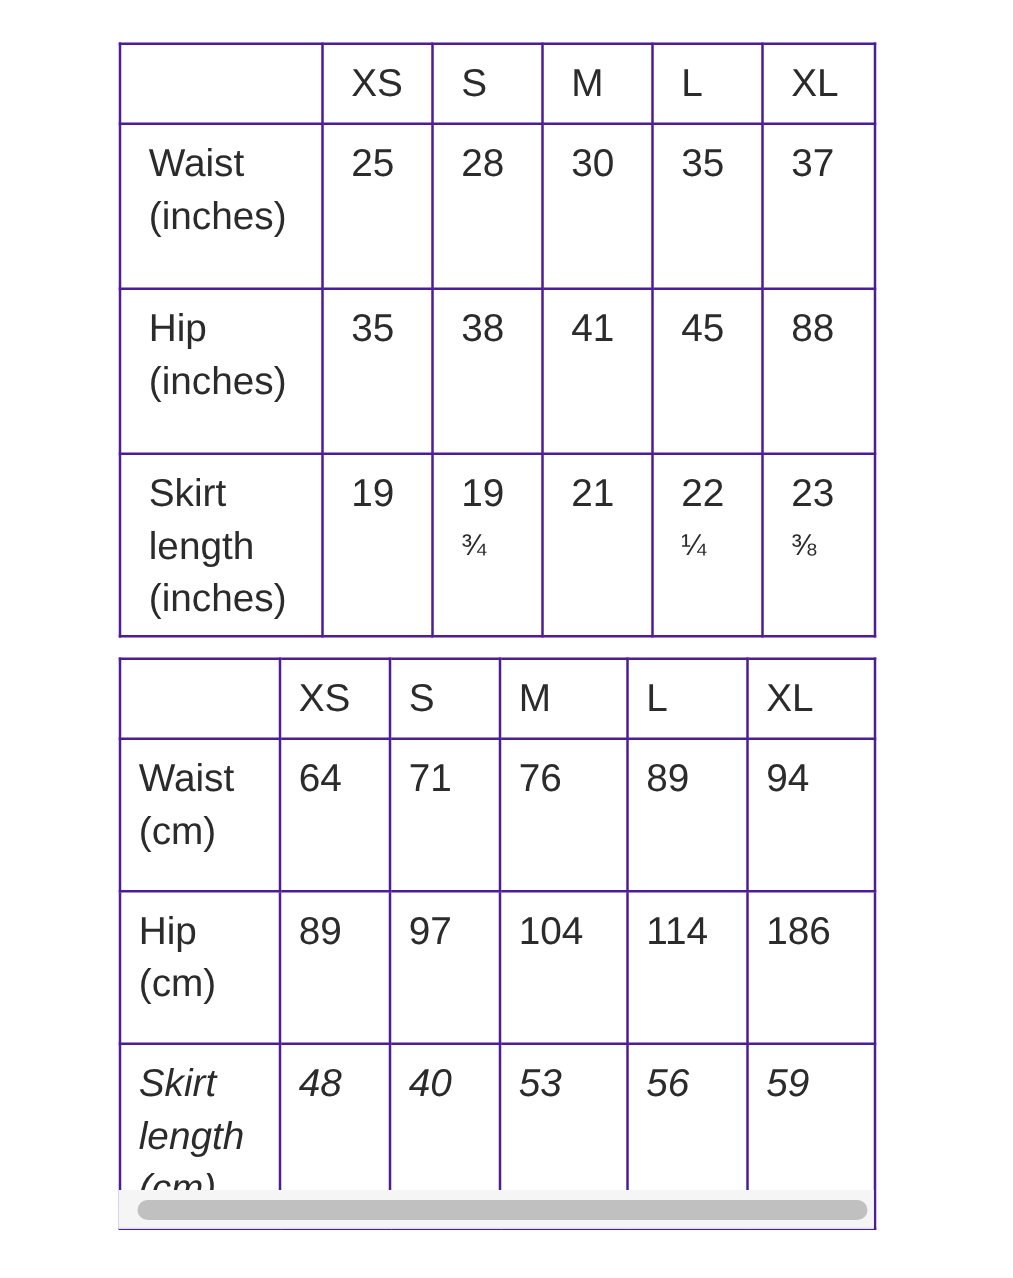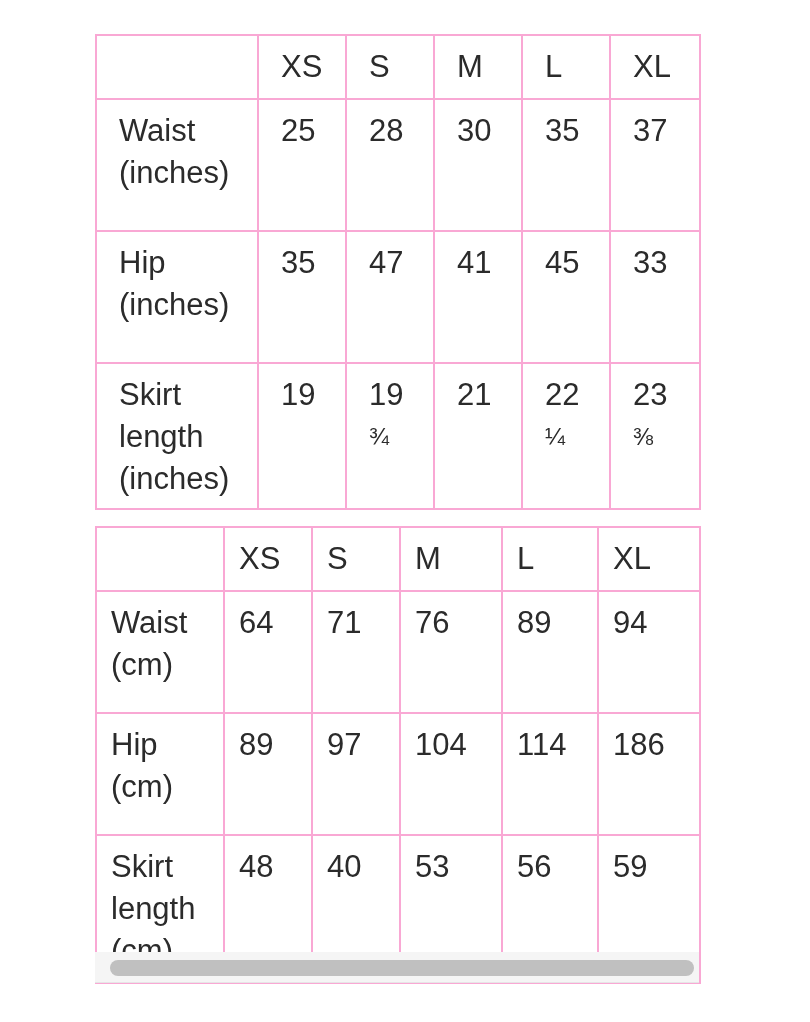--- a/index.html
+++ b/index.html
@@ -1,30 +1,30 @@
 <!DOCTYPE html>
 <html><head>
 <meta charset="utf-8">
 <style>
   html, body { margin: 0; padding: 0; background: #ffffff; }
   body { width: 810px; height: 1022px; position: relative; overflow: hidden;
          font-family: "Liberation Sans", "DejaVu Sans", sans-serif; color: #2b2b2b; }
   table.size { position: absolute; border-collapse: collapse; table-layout: fixed; }
   table.size td, table.size th {
-    border: 2px solid #f9a8d4; vertical-align: top; text-align: left;
+    border: 2px solid #4c1d95; vertical-align: top; text-align: left;
     font-weight: normal; font-size: 31px; line-height: 42px; padding: 10px 0 8px 22px;
     box-sizing: border-box;
   }
   table.size tr.head th, table.size tr.head td { padding-top: 10px; padding-bottom: 10px; height: 64px; }
   #t1 { left: 95px; top: 34px; width: 604px; }
   #t2 { left: 95px; top: 526px; width: 604px; }
   #t1 tr.row td { height: 132px; }
   #t1 tr.row.tall td { height: 132px; }
   #t2 tr.row td { height: 122px; }
-  #t2 tr.row.tall td { height: 148px; }
+  #t2 tr.row.tall td { height: 148px; font-style: italic; }
   #t2 td, #t2 th { padding-left: 14px; }
   .frac { display: block; font-size: 24px; line-height: 42px; }
   .scrollbar { position: absolute; left: 95px; top: 952px; width: 604px; height: 30px;
                background: #f5f5f5; border-bottom: 1px solid #e6e6e6; }
   .thumb { position: absolute; left: 15px; top: 8px; width: 584px; height: 16px;
            background: #c0c0c0; border-radius: 8px; }
 </style>
 </head>
 <body>
 
@@ -50,24 +50,24 @@
     <td>Waist (inches)</td>
     <td>25</td>
     <td>28</td>
     <td>30</td>
     <td>35</td>
     <td>37</td>
   </tr>
   <tr class="row">
     <td>Hip (inches)</td>
     <td>35</td>
-    <td>47</td>
+    <td>38</td>
     <td>41</td>
     <td>45</td>
-    <td>33</td>
+    <td>88</td>
   </tr>
   <tr class="row tall">
     <td style="padding-right:20px">Skirt length (inches)</td>
     <td><span>19</span><span class="frac"></span></td>
     <td><span>19</span><span class="frac">¾</span></td>
     <td><span>21</span><span class="frac"></span></td>
     <td><span>22</span><span class="frac">¼</span></td>
     <td><span>23</span><span class="frac">⅜</span></td>
   </tr>
 </tbody>

